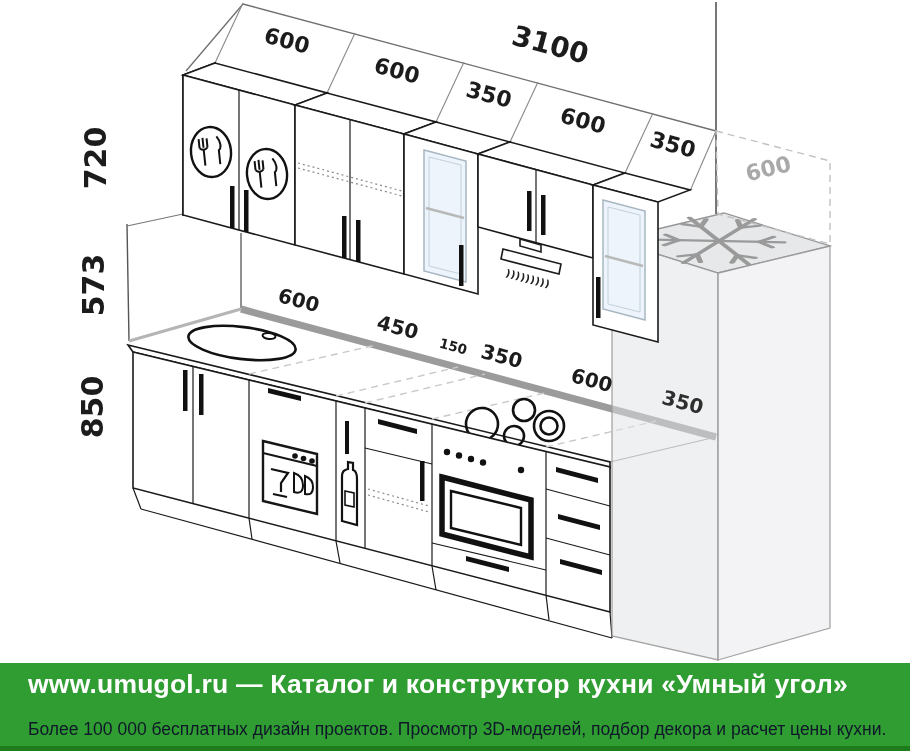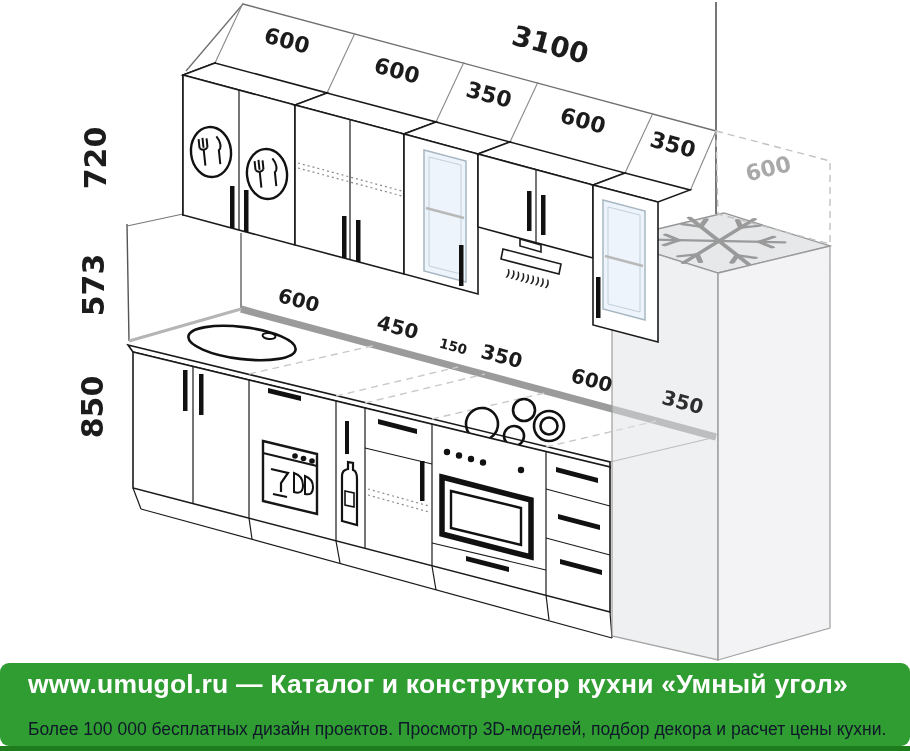--- a/index.html
+++ b/index.html
@@ -17,21 +17,21 @@
   .thin{stroke:#1a1a1a;stroke-width:1.2;fill:none;}
   .wallline{stroke:#6f6f6f;stroke-width:1.3;fill:none;}
   .extline{stroke:#8a8a8a;stroke-width:1.1;fill:none;}
   .handle{fill:#111;stroke:none;}
   .dotted{stroke:#8a8a8a;stroke-width:1.2;fill:none;stroke-dasharray:2,3;}
   .cdash{stroke:#c9c9c9;stroke-width:1.4;fill:none;stroke-dasharray:7,5;}
   .glass{fill:#edf4fb;stroke:#a6b6c2;stroke-width:1.5;}
   .glassin{fill:none;stroke:#c3d0da;stroke-width:1;}
   .shelf{stroke:#b9b9b9;stroke-width:2.5;fill:none;}
   #footer{position:absolute;left:0;top:663px;width:910px;height:88px;}
-  #footer .bar{height:83px;background:#2f9d31;color:#fff;padding-left:28px;box-sizing:border-box;display:flex;flex-direction:column;justify-content:center;border-radius:9px;}
+  #footer .bar{height:83px;background:#2f9d31;color:#fff;padding-left:28px;box-sizing:border-box;display:flex;flex-direction:column;justify-content:center;}
   #footer .bar .title{font-size:26.5px;font-weight:700;letter-spacing:0.2px;white-space:nowrap;}
   #footer .bar .sub{font-size:17.5px;font-weight:400;margin-top:19px;white-space:nowrap;color:#0f172a;}
   #footer .strip{height:5px;background:#1e7c1c;}
 </style>
 </head>
 <body>
 
 <svg id="stage" viewBox="0 0 910 663">
   <defs>
     <g id="plate-icon">

